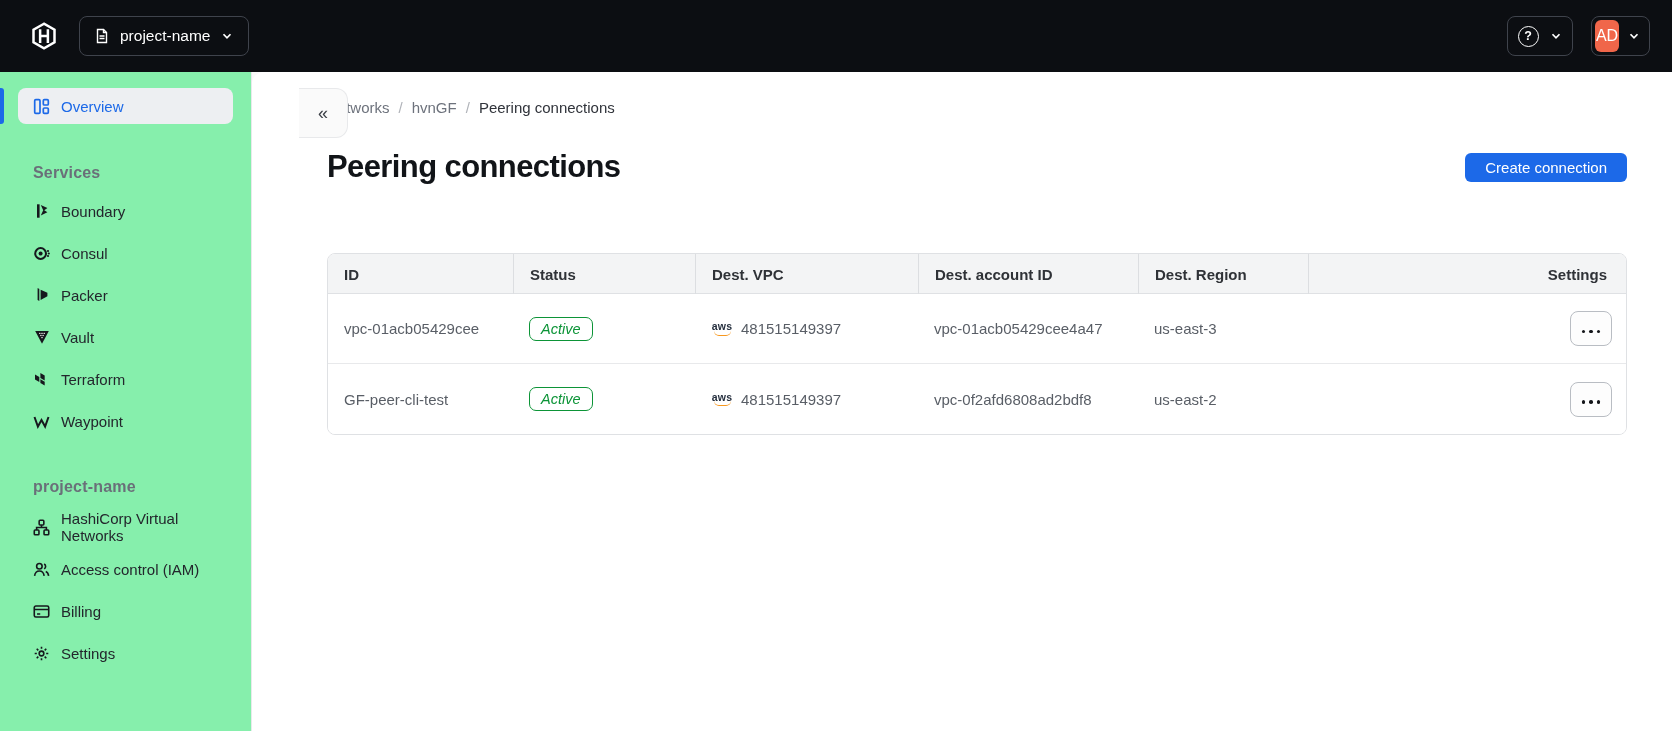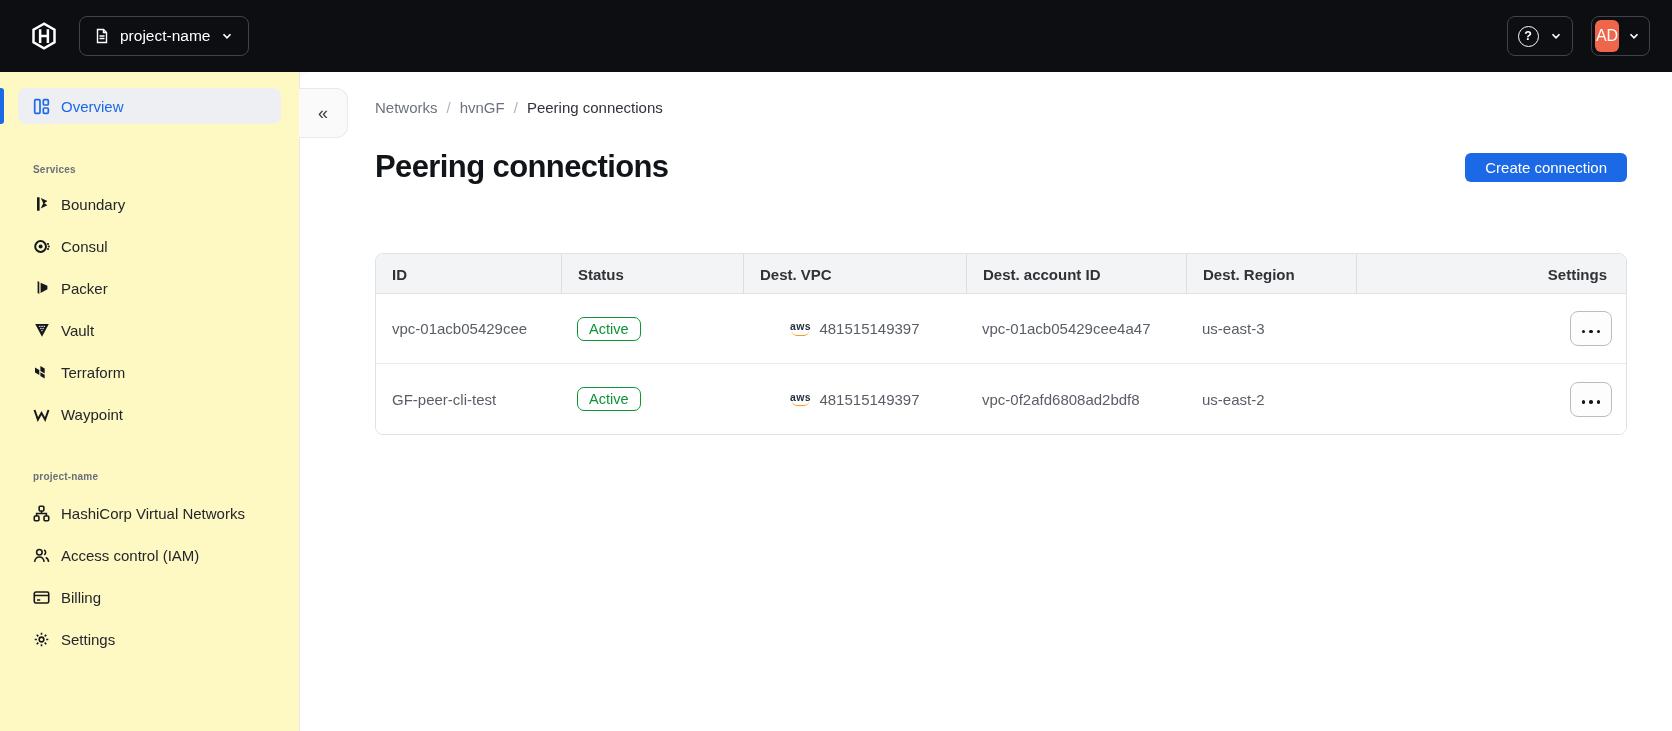--- a/index.html
+++ b/index.html
@@ -18,29 +18,29 @@
   .help-circle { width:21px; height:21px; border:1.5px solid #fff; border-radius:50%;
     display:flex; align-items:center; justify-content:center; font-size:12.5px; color:#fff; font-weight:700; }
   .account-btn { padding:3px 8px 3px 3px; gap:8px; }
   .avatar { width:24px; height:32px; border-radius:6px; background:var(--avatar-bg,#f0664a);
     color:#fff; font-size:16px; font-weight:500; display:flex; align-items:center; justify-content:center; }
 
   
   .frame { display:flex; height:659px; position:relative; background:#fafafa; }
 
   
-  .sidebar { width:300px; background:#fef9c3; border-right:1px solid #e8e9eb;
+  .sidebar { width:252px; background:#86efac; border-right:1px solid #e8e9eb;
     padding:16px 18px 16px 18px; position:relative; flex:none; }
   .active-indicator { position:absolute; left:0; top:16px; width:4px; height:36px;
     background:var(--accent,#1c69e8); border-radius:0 3px 3px 0; }
   .nav-item { display:flex; align-items:center; gap:11px; height:42px;
     padding:0 15px; border-radius:8px; font-size:15px; font-weight:500; color:#23262c; cursor:pointer; }
   .nav-item .ic { width:17px; height:17px; display:flex; align-items:center; justify-content:center; flex:none; }
   .nav-item.active { height:36px; background:#edeff2; color:var(--accent,#1c69e8); }
-  .section-label { font-size:10px; font-weight:600; color:#6a6f79; letter-spacing:.2px; padding:0 15px; }
+  .section-label { font-size:16px; font-weight:600; color:#6a6f79; letter-spacing:.2px; padding:0 15px; }
   .sec1-label { margin-top:40px; }
   .sec2-label { margin-top:36px; }
   .navlist1 { margin-top:8px; }
   .navlist2 { margin-top:10px; }
 
   
   .collapse-tab { position:absolute; left:299px; top:16px; width:49px; height:50px;
     background:#fafafa; border:1px solid #e8e9eb; border-left:none; border-radius:0 12px 12px 0;
     display:flex; align-items:center; justify-content:center; cursor:pointer; z-index:3;
     font-size:18px; color:#3b3f46; }
@@ -66,22 +66,22 @@
   .th { font-size:15px; font-weight:700; color:#2f3237; padding:0 16px; height:40px;
     display:flex; align-items:center; }
   .th + .th { border-left:1px solid #dcdee1; }
   .th.right { justify-content:flex-end; padding-right:19px; }
   .t-body-row { height:70px; border-bottom:1px solid #e8e9eb; background:#fff; }
   .t-body-row:last-child { border-bottom:none; }
   .td { font-size:15px; color:#595e66; padding:0 16px; display:flex; align-items:center; }
   .td.right { justify-content:flex-end; padding-right:14px; }
   .badge-active { display:inline-flex; align-items:center; border:1.5px solid var(--success,#0c9437);
     color:var(--success,#0c9437); background:#fff; border-radius:7px; padding:3px 11px;
-    font-size:14.5px; font-weight:500; }
-  .acct { gap:8px;justify-content:center; }
+    font-size:14.5px; font-weight:500;font-style:italic; }
+  .acct { gap:8px; }
   .aws-mark { display:flex; flex-direction:column; align-items:center; width:22px; flex:none; }
   .aws-word { font-size:10.5px; font-weight:700; color:#252f3e; line-height:1; letter-spacing:.3px; }
   .aws-smile { width:17px; height:5px; border-bottom:1.6px solid #f7981f; border-radius:0 0 9px 9px; margin-top:-1px; }
   .ellipsis-btn { width:42px; height:35px; border:1px solid #b9bdc3; border-radius:8px;
     background:#fdfdfd; display:flex; align-items:center; justify-content:center; cursor:pointer; }
   .ellipsis-btn i { width:3.5px; height:3.5px; border-radius:50%; background:#14161a; display:inline-block; margin:0 2px; }
 </style>
 </head>
 <body>
 

